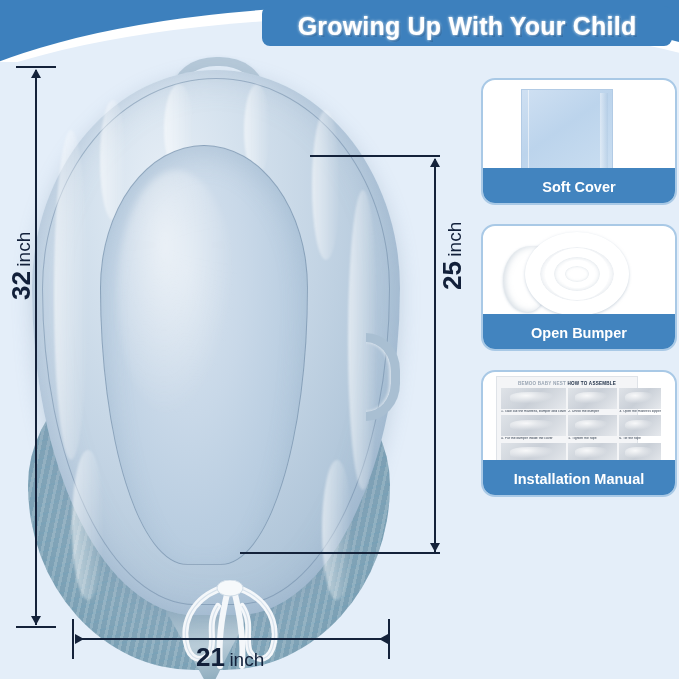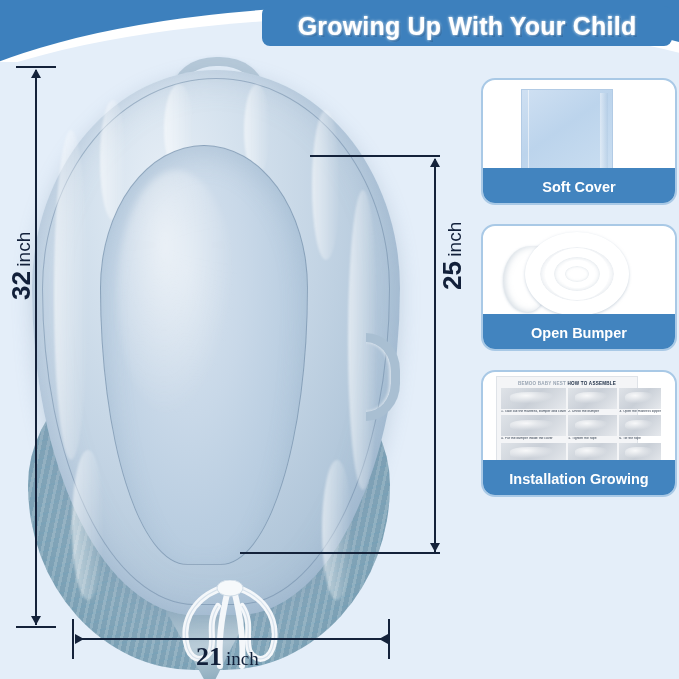--- a/index.html
+++ b/index.html
@@ -182,21 +182,21 @@
     color: #12203a;
     white-space: nowrap;
     z-index: 6;
     font-family: "Liberation Sans", sans-serif;
   }
   .dim-label .num { font-size: 26px; font-weight: bold; }
   .dim-label .unit { font-size: 19px; font-weight: normal; }
 
   .label-32 { left: 6px; top: 300px; transform: rotate(-90deg); transform-origin: left top; }
   .label-25 { left: 437px; top: 290px; transform: rotate(-90deg); transform-origin: left top; }
-  .label-21 { left: 196px; top: 642px; font-family: Liberation Serif, serif; }
+  .label-21 { left: 196px; top: 642px; }
 
   
   .cards {
     position: absolute;
     left: 481px; top: 78px;
     width: 170px;
     z-index: 4;
   }
   .card {
     position: relative;
@@ -503,18 +503,18 @@
                 <div class="manual-cell">
                   <i></i>
                 </div>
                 <div class="manual-cap">9. Finish, ready to use</div>
               </div>
           </div>
 
         </div>
       </div>
       <div class="card-band">
-        <span class="card-band-text">Installation Growing</span>
+        <span class="card-band-text">Installation Manual</span>
       </div>
     </div>
 
   </div>
 </div>
 
 </body></html>

